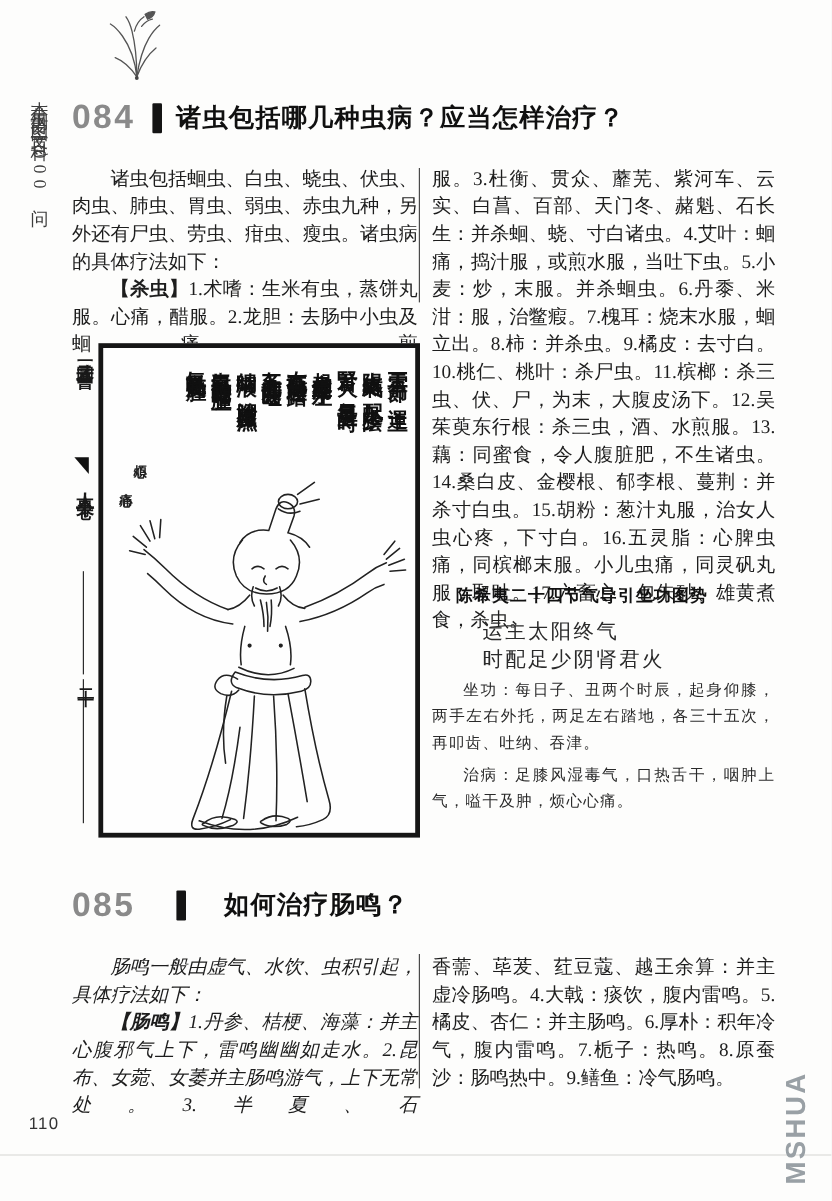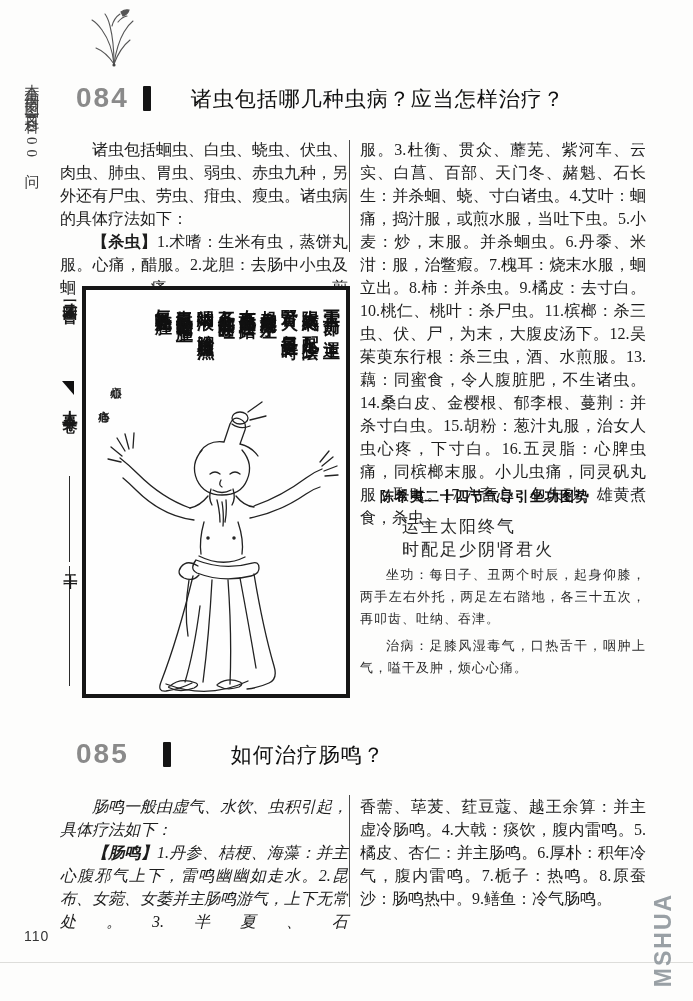--- a/index.html
+++ b/index.html
@@ -4,24 +4,24 @@
 <style>
   html,body{margin:0;padding:0;}
   body{background:#e8e8e8;font-family:"Liberation Serif","DejaVu Serif",serif;}
   .page{position:relative;width:693px;height:1001px;background:#fdfdfc;margin:0 auto;overflow:hidden;color:#1f1f1f;}
 
   
   .spine-title{position:absolute;left:22px;top:72px;writing-mode:vertical-rl;font-size:15px;letter-spacing:5px;color:#3c3c3c;font-family:"Liberation Serif","DejaVu Serif",serif;}
   .plant{position:absolute;left:88px;top:6px;}
 
   
-  .sec-head{position:absolute;left:76px;display:flex;align-items:center;font-family:"Liberation Sans","DejaVu Sans",sans-serif;justify-content:center;}
+  .sec-head{position:absolute;left:60px;display:flex;align-items:center;font-family:"Liberation Sans","DejaVu Sans",sans-serif;justify-content:center;}
   .sec-num{font-size:28px;font-weight:bold;color:#8a8a8a;letter-spacing:2px;line-height:1;}
   .sec-bar{width:8px;height:25px;background:#141414;margin:0 12px 0 14px;border-radius:1px;}
-  .sec-title{font-size:21px;font-weight:normal;color:#101010;letter-spacing:1px;line-height:1;margin-left:28px;}
+  .sec-title{font-size:21px;font-weight:bold;color:#101010;letter-spacing:1px;line-height:1;}
 
   
   .col{position:absolute;font-size:16px;line-height:23px;text-align:justify;color:#1d1d1d;}
   .col p{margin:0;}
   .indent{text-indent:2em;}
   .fill-last{text-align-last:justify;}
   .bracket-label{font-family:"Liberation Sans","DejaVu Sans",sans-serif;font-weight:bold;}
 
   .divider-v{position:absolute;width:1px;background:#4a4a4a;}
 

